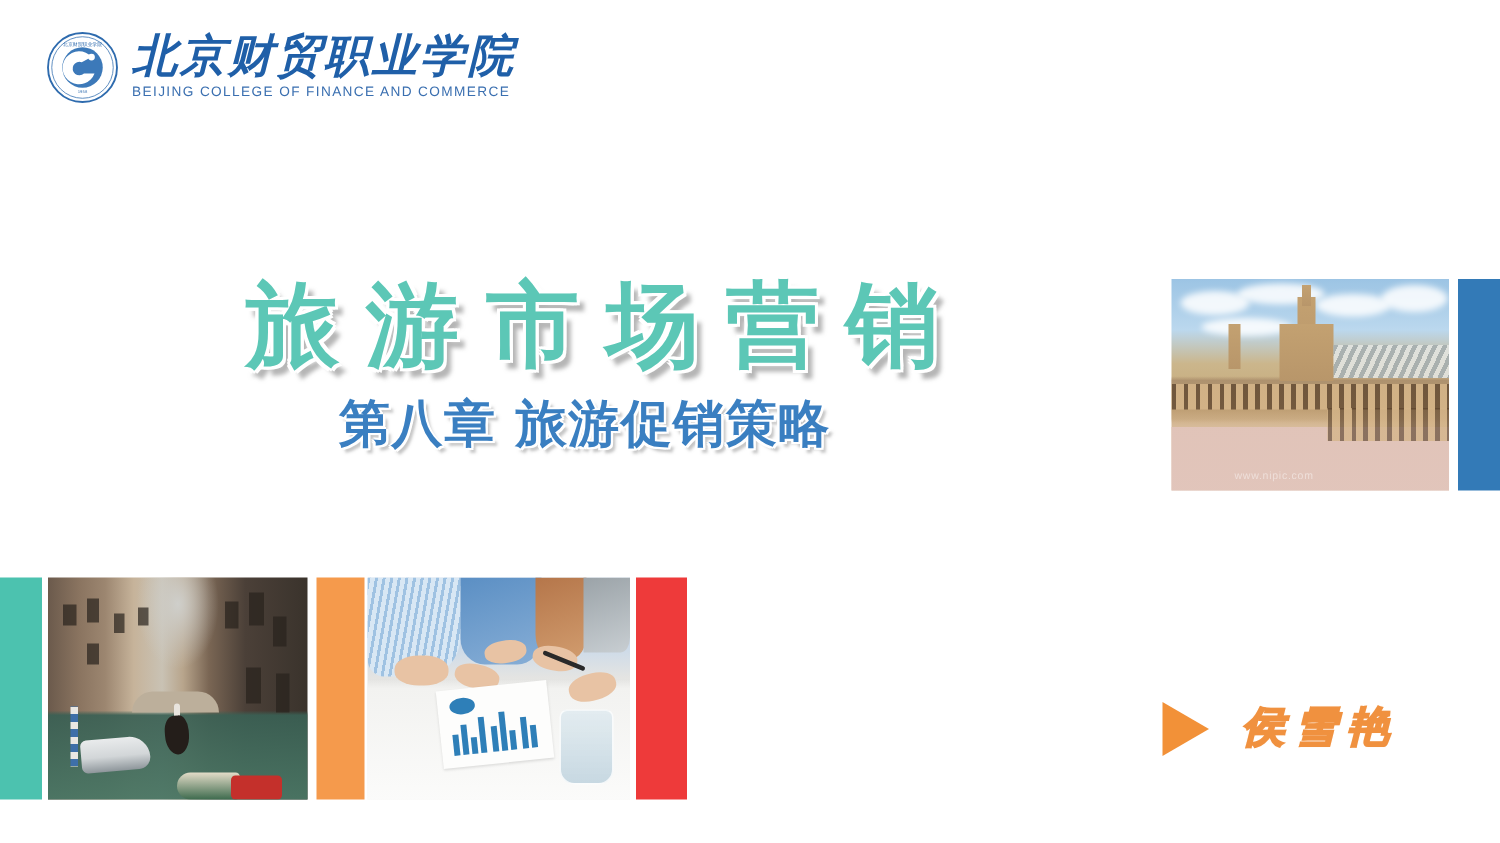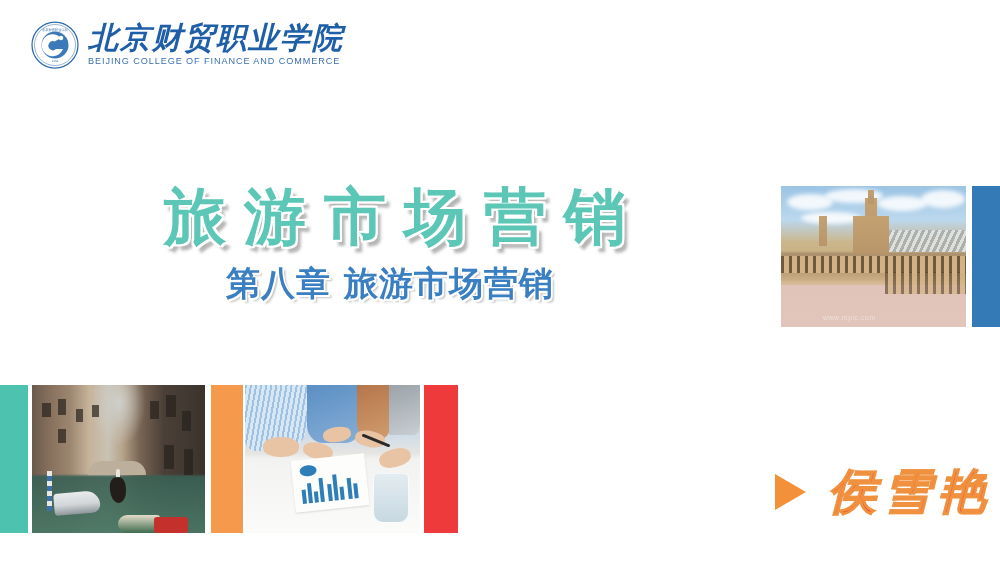--- a/index.html
+++ b/index.html
@@ -279,25 +279,25 @@
     gap: 22px;
   }
   .play-tri {
     width: 0; height: 0;
     border-left: 31px solid #F29138;
     border-top: 18px solid transparent;
     border-bottom: 18px solid transparent;
   }
   .presenter-name {
     font-family: "Liberation Serif", serif;
-    font-size: 48px;
+    font-size: 28px;
     font-weight: bold;
     font-style: italic;
     letter-spacing: 7px;
-    color: #ef4444;
+    color: #000000;
     line-height: 1;
     white-space: nowrap;
     -webkit-text-stroke: 1.3px #F0913F;
     text-shadow: 0 0 1px #F0913F;
   }
 </style>
 </head>
 <body>
 
 <div class="slide">
@@ -313,21 +313,21 @@
       <text x="50" y="84" text-anchor="middle" font-size="5" fill="#2E6BAE" font-family="DejaVu Sans, sans-serif">1958</text>
     </svg>
     <div class="logo-text-col">
       <div class="logo-cn">北京财贸职业学院</div>
       <div class="logo-en">BEIJING COLLEGE OF FINANCE AND COMMERCE</div>
     </div>
   </div>
 
   <div class="title-wrap">
     <div class="main-title">旅游市场营销</div>
-    <div class="sub-title">第八章 旅游市场营销</div>
+    <div class="sub-title">第八章 旅游促销策略</div>
   </div>
 
   <div class="photo" id="photo-plaza">
     <div class="cloud" style="left:6px;  top:8px;  width:46px; height:16px;"></div>
     <div class="cloud" style="left:44px; top:3px;  width:58px; height:14px;"></div>
     <div class="cloud" style="left:96px; top:10px; width:50px; height:15px;"></div>
     <div class="cloud" style="left:140px;top:4px;  width:44px; height:18px;"></div>
     <div class="cloud" style="left:20px; top:26px; width:60px; height:12px;"></div>
     <div class="tower" style="left:84px; top:12px; width:12px; height:52px;"></div>
     <div class="tower" style="left:87px; top:4px;  width:6px;  height:14px;"></div>

